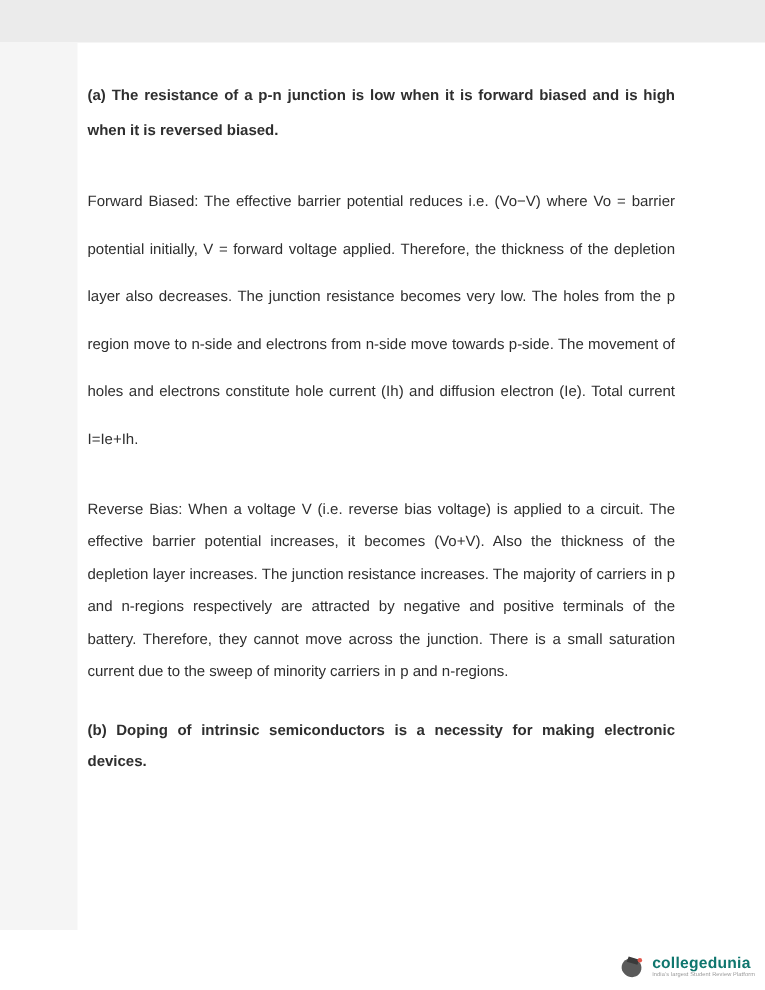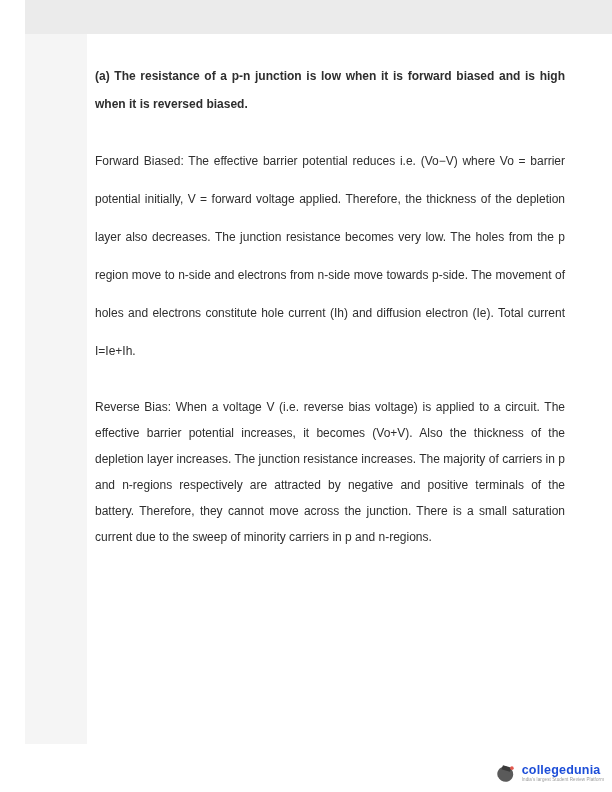--- a/index.html
+++ b/index.html
@@ -8,21 +8,20 @@
     font-family: "Liberation Sans", sans-serif;
     background: #ffffff;
     position: relative;
     color: #333;
   }
   .page {
     position: absolute;
     inset: 0;
     background: #ffffff;
     overflow: hidden;
-    margin-left: 25px;
   }
   
   .strip-top {
     position: absolute;
     top: 0; left: 0;
     width: 612px; height: 34px;
     background: #ebebeb;
   }
   .strip-left {
     position: absolute;
@@ -67,21 +66,21 @@
     align-items: center;
     gap: 4px;
   }
   .logo svg {
     width: 26px;
     height: 26px;
     display: block;
   }
   .logo-text { line-height: 1; }
   .wordmark {
-    color: #1d4ed8;
+    color: #0f766e;
     font-size: 12.5px;
     font-weight: bold;
     letter-spacing: 0.2px;
   }
   .tagline {
     font-size: 4.5px;
     color: #999;
     margin-top: 2px;
     letter-spacing: 0.1px;
   }
@@ -94,20 +93,21 @@
   <div class="strip-top"></div>
   <div class="strip-left"></div>
 
   <main class="content">
     <p class="heading">(a) The resistance of a p-n junction is low when it is forward biased and is high when it is reversed biased.</p>
 
     <p class="para wide">Forward Biased: The effective barrier potential reduces i.e. (Vo−V) where Vo = barrier potential initially, V = forward voltage applied. Therefore, the thickness of the depletion layer also decreases. The junction resistance becomes very low. The holes from the p region move to n-side and electrons from n-side move towards p-side. The movement of holes and electrons constitute hole current (Ih) and diffusion electron (Ie). Total current I=Ie+Ih.</p>
 
     <p class="para">Reverse Bias: When a voltage V (i.e. reverse bias voltage) is applied to a circuit. The effective barrier potential increases, it becomes (Vo+V). Also the thickness of the depletion layer increases. The junction resistance increases. The majority of carriers in p and n-regions respectively are attracted by negative and positive terminals of the battery. Therefore, they cannot move across the junction. There is a small saturation current due to the sweep of minority carriers in p and n-regions.</p>
 
+    <p class="heading b">(b) Doping of intrinsic semiconductors is a necessity for making electronic devices.</p>
 
   </main>
 
   <footer class="logo">
     <svg viewBox="0 0 32 32" aria-hidden="true">
       <path d="M7 20 C4.5 12.5, 12 6.5, 19 8.5 C26 10.5, 28 18, 24 23.5 C20 28.5, 10.5 28, 7 20 Z" fill="#5a5a5a"></path>
       <path d="M13.5 6.5 L24 9.5 L22 14.5 L11.5 11.5 Z" fill="#3a3a3a"></path>
       <circle cx="24.5" cy="10" r="2.2" fill="#e2574c"></circle>
     </svg>
     <div class="logo-text">

